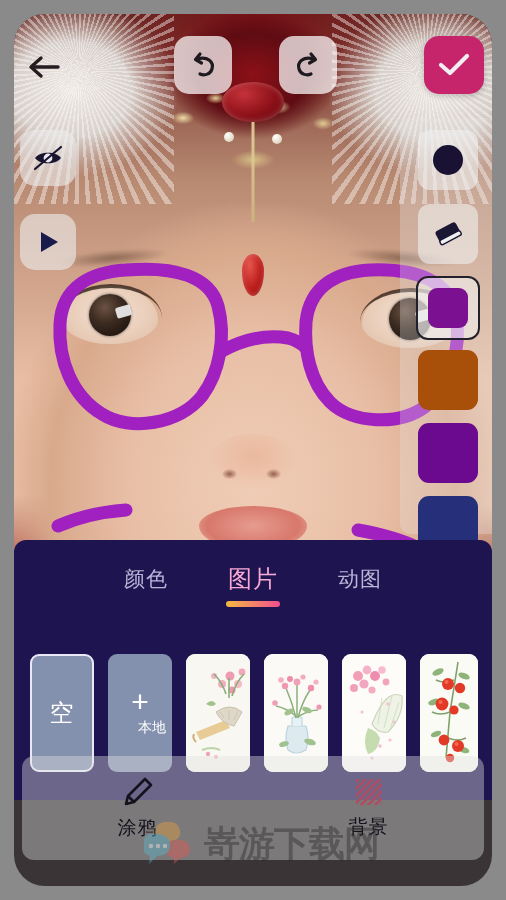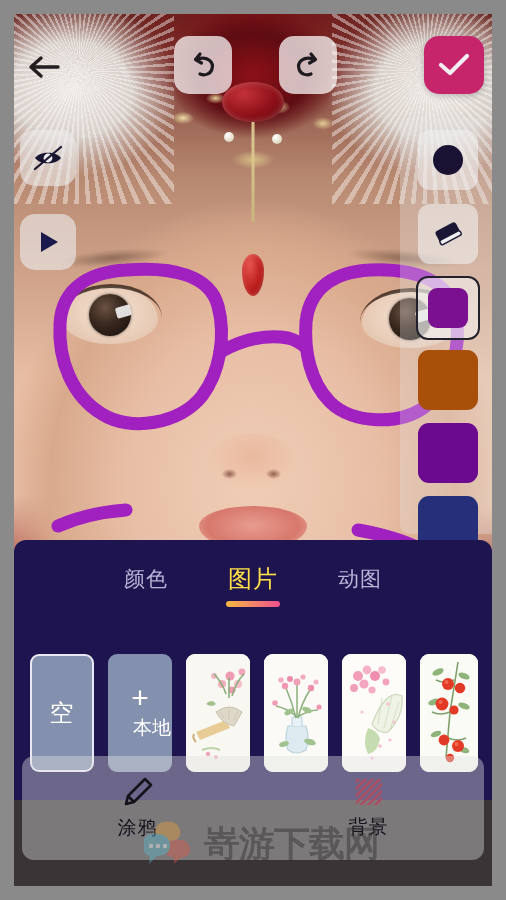--- a/index.html
+++ b/index.html
@@ -4,21 +4,21 @@
 <style>
   html,body{margin:0;padding:0;}
   body{
     width:506px;height:900px;overflow:hidden;
     background:#8a8a8a;
     font-family:"Liberation Sans","DejaVu Sans",sans-serif;
     -webkit-font-smoothing:antialiased;
   }
   #app{
     position:absolute;left:14px;top:14px;width:478px;height:872px;
-    overflow:hidden;background:#3a3436;
+    overflow:hidden;background:#3a3436;border-radius:31px;
   }
 
   
   #canvas{
     position:absolute;left:0;top:0;width:478px;height:758px;overflow:hidden;
   }
   .photo-base{
     position:absolute;inset:0;
     background:
       radial-gradient(ellipse 120px 90px at 50% 8%, #8d1018 0%, #5e0c12 45%, rgba(94,12,18,0) 72%),
@@ -176,39 +176,39 @@
     background:#1e1450;border-radius:12px 12px 0 0;
   }
   .tabs{
     position:absolute;top:18px;left:0;width:478px;height:52px;
     display:flex;align-items:center;justify-content:center;gap:60px;
   }
   .tab{
     position:relative;color:#b9b5d6;font-size:21px;letter-spacing:1px;
     padding-bottom:10px;
   }
-  .tab.active{color:#fde047;font-size:24px;}
+  .tab.active{color:#f9a8d4;font-size:24px;}
   .tab .ul{
     position:absolute;left:50%;bottom:-2px;transform:translateX(-50%);
     width:54px;height:6px;border-radius:3px;
     background:linear-gradient(90deg,#f5b942 0%,#ef4f8e 100%);
   }
   .thumbs{
     position:absolute;top:114px;left:16px;width:462px;height:122px;
     display:flex;gap:14px;overflow:hidden;
   }
   .thumb{
     flex:0 0 auto;width:64px;height:118px;border-radius:9px;
     background:#8491ae;display:flex;flex-direction:column;
     align-items:center;justify-content:center;color:#fff;
   }
   .thumb.sel{border:2px solid #e9e9f6;width:60px;height:114px;}
   .thumb .big{font-size:24px;letter-spacing:1px;}
   .thumb .plus{font-size:30px;line-height:26px;font-weight:300;}
-  .thumb .sub{font-size:19px;margin-top:4px;margin-left:24px;}
+  .thumb .sub{font-size:14px;margin-top:4px;margin-left:24px;}
   .thumb.pic{background:#f7f6f1;padding:0;overflow:hidden;position:relative;}
 
   
   .nav{
     position:absolute;left:8px;bottom:26px;width:462px;height:104px;
     background:rgba(224,224,224,.40);border-radius:12px;
     display:flex;align-items:center;
   }
   .nav-item{
     flex:1;display:flex;flex-direction:column;align-items:center;gap:6px;

